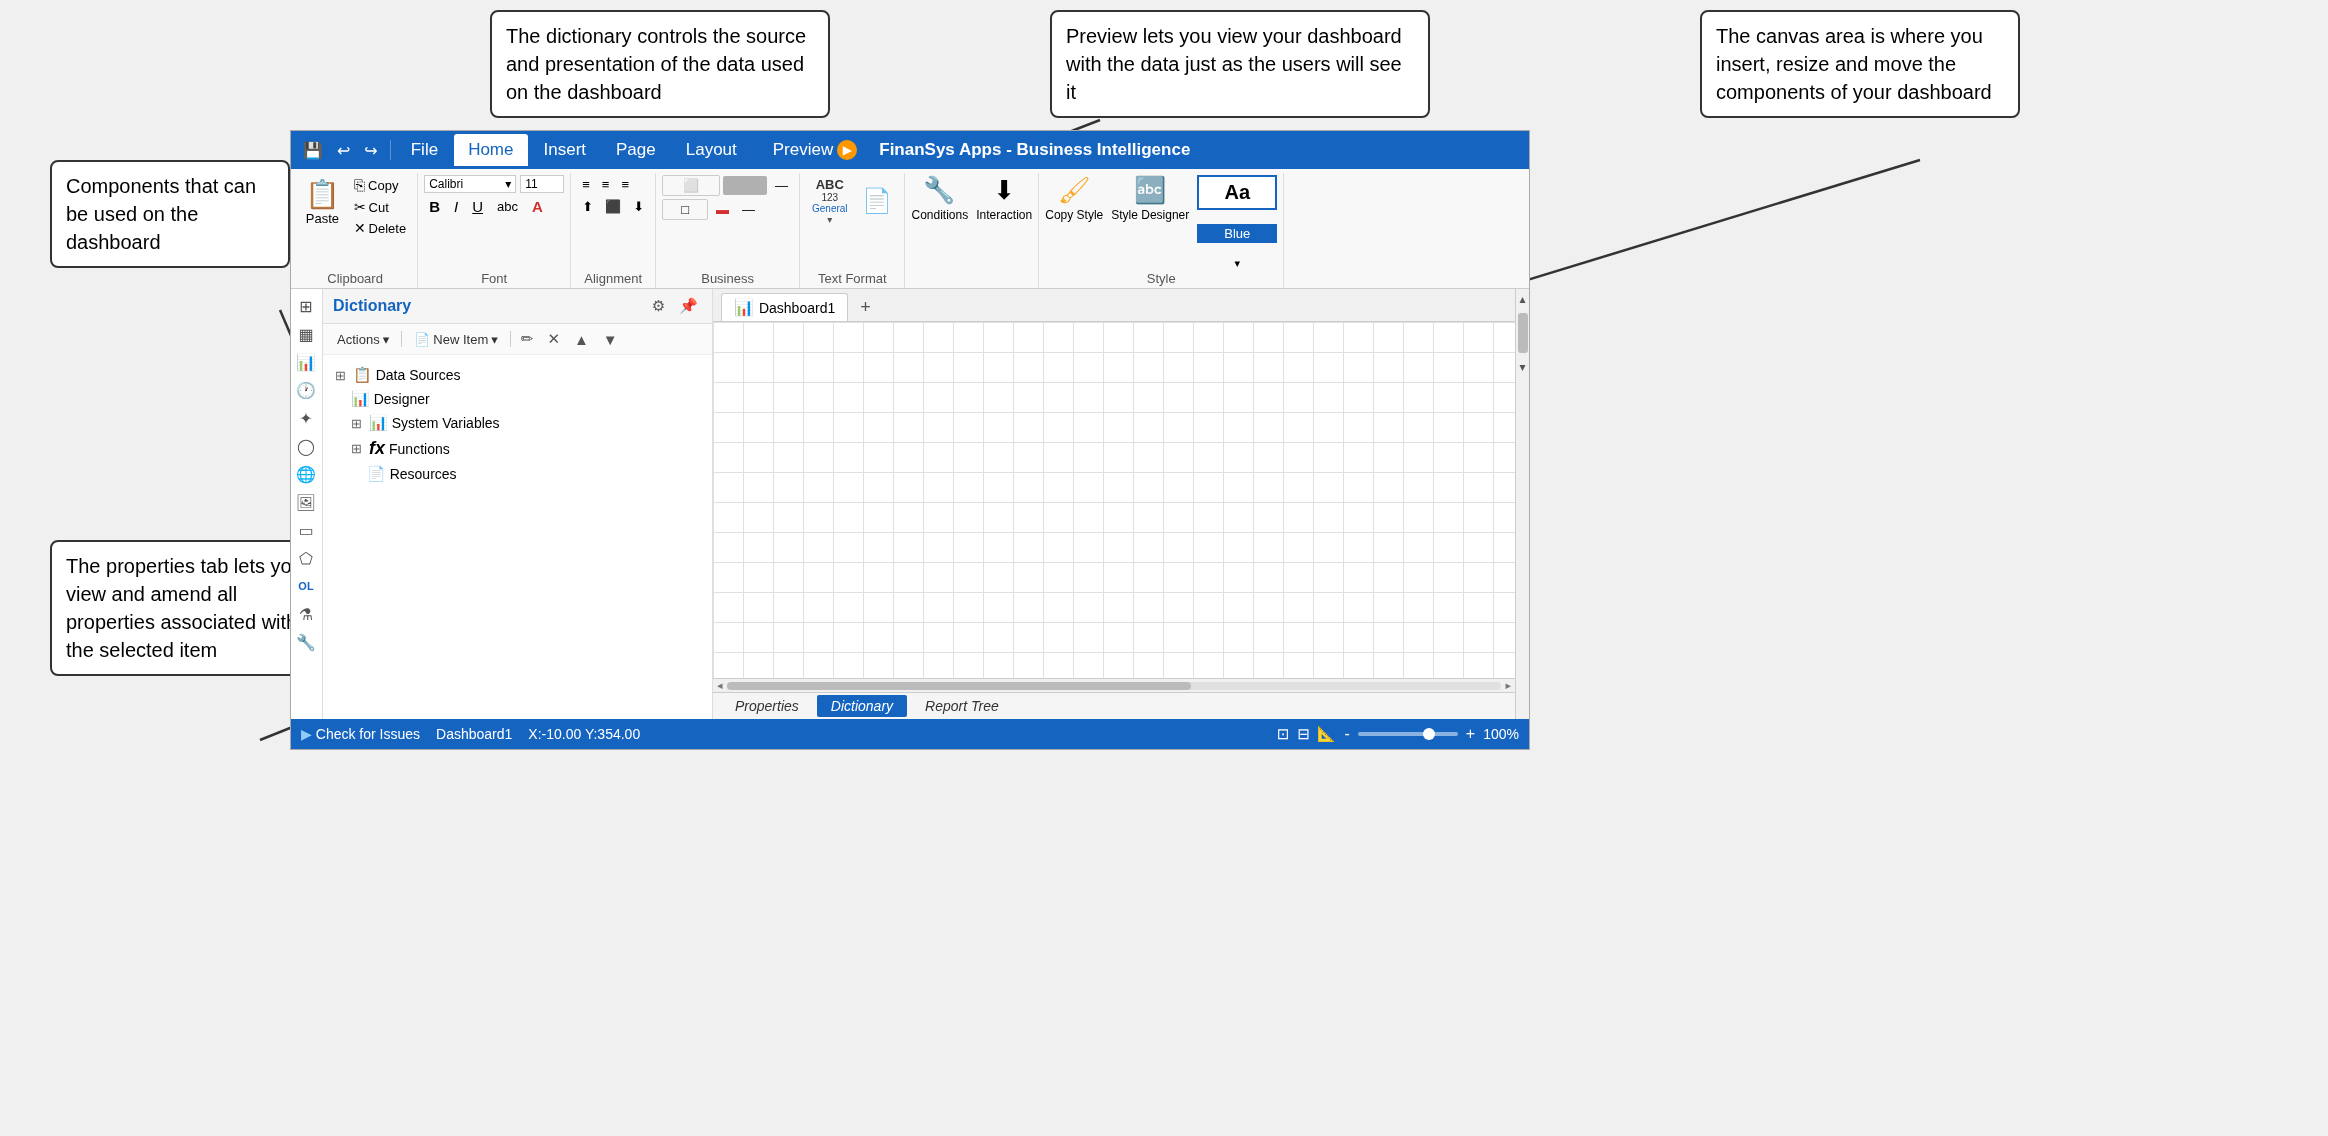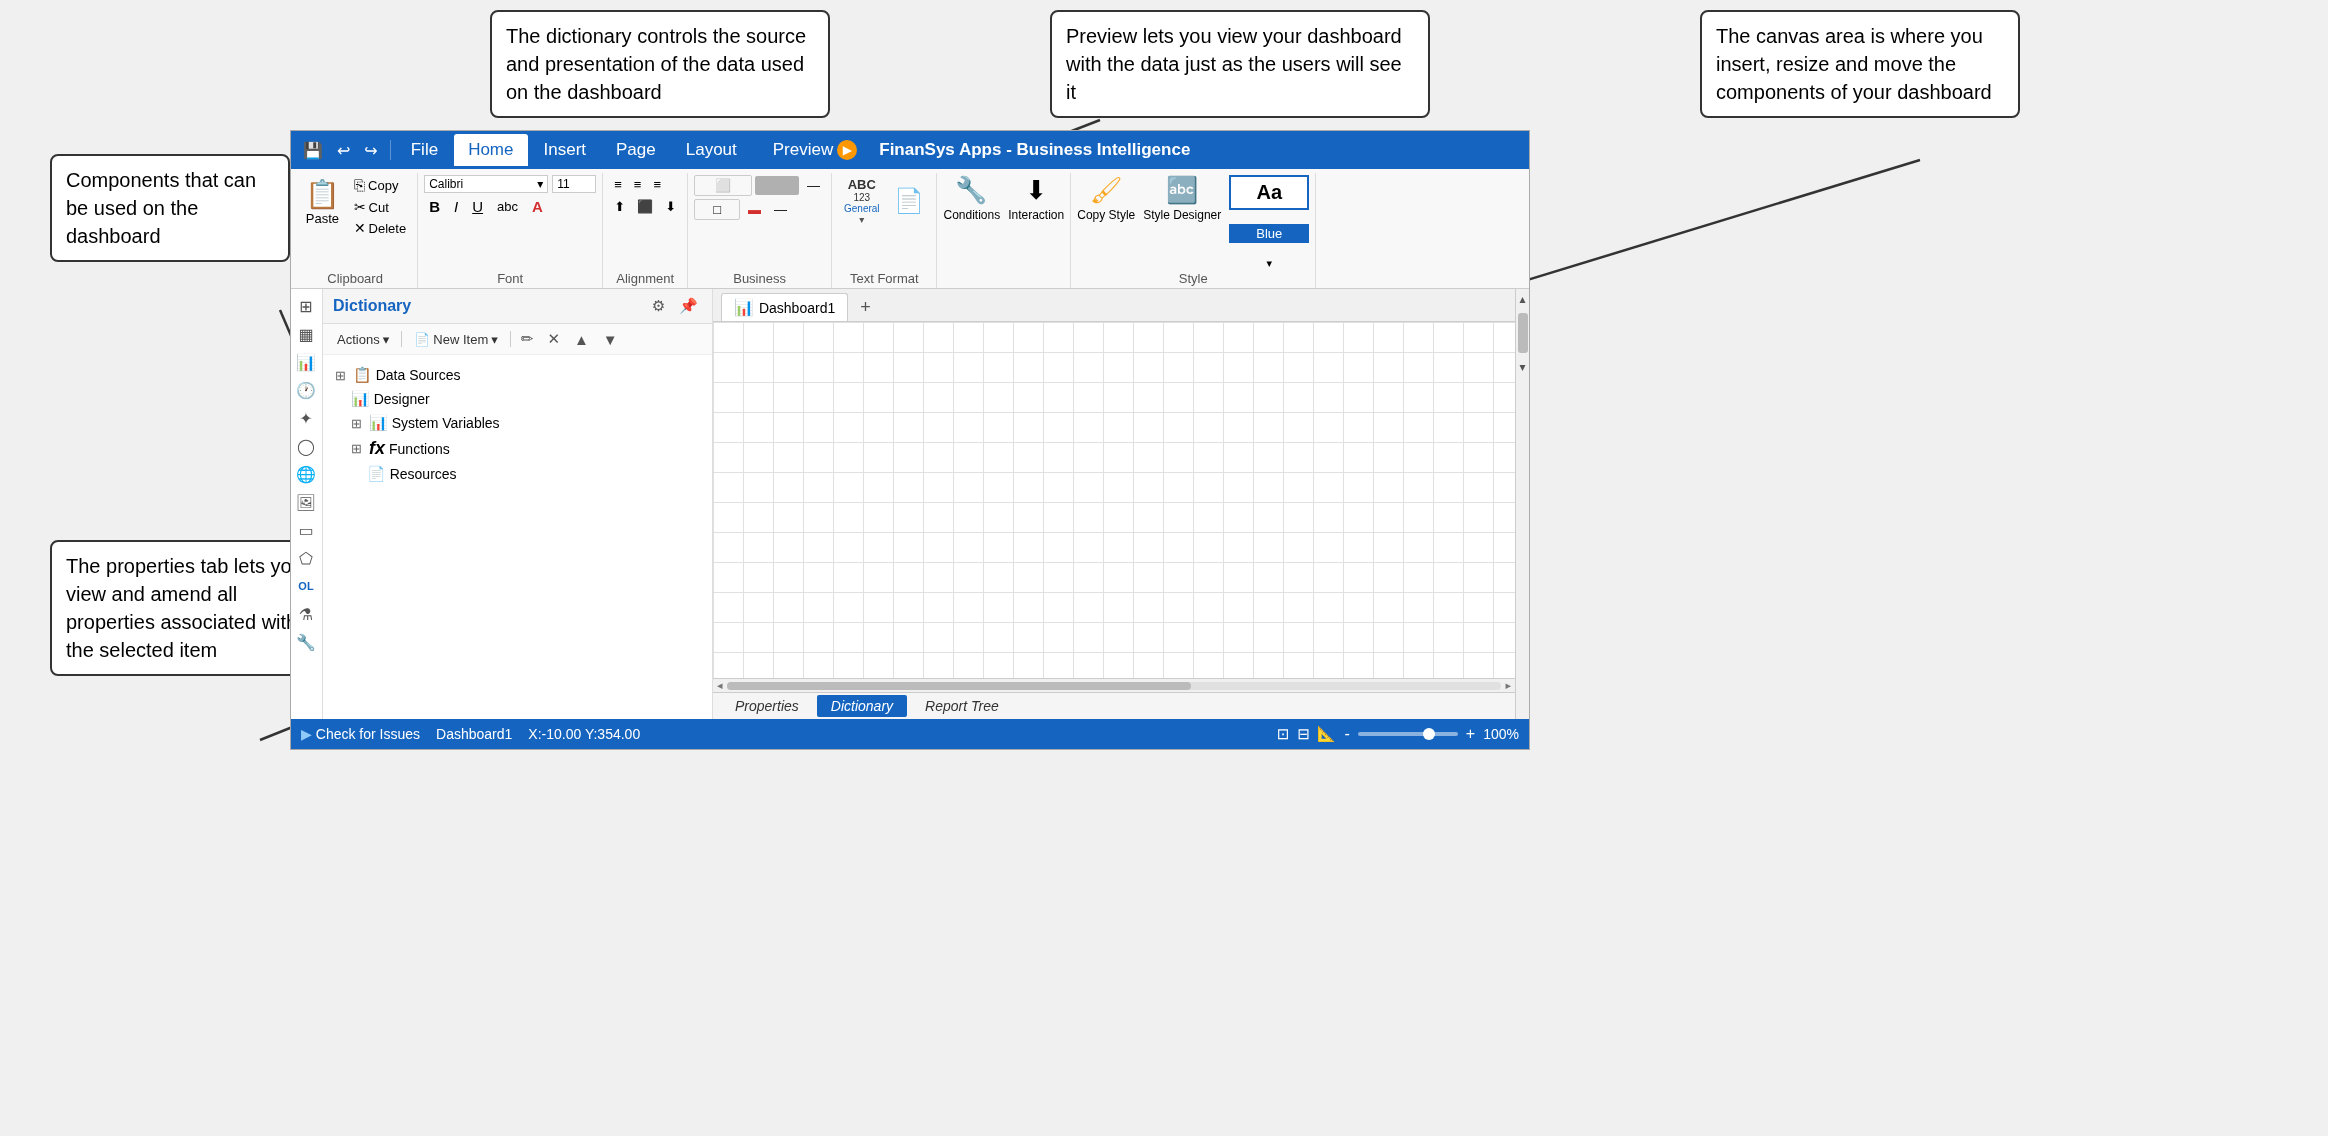--- a/index.html
+++ b/index.html
@@ -16,21 +16,21 @@
       line-height: 1.4;
       max-width: 280px;
     }
     .callout::after {
       content: '';
       position: absolute;
       border: 10px solid transparent;
     }
 
     #callout-components {
-      top: 154px;
+      top: 160px;
       left: 50px;
       max-width: 240px;
     }
     #callout-dictionary {
       top: 10px;
       left: 490px;
       max-width: 340px;
     }
     #callout-preview {
       top: 10px;
@@ -178,21 +178,21 @@
     }
     .ribbon-btn-small .icon { font-size: 14px; }
     .ribbon-col { display: flex; flex-direction: column; gap: 1px; }
 
     
     .font-selector {
       border: 1px solid #ccc;
       background: white;
       padding: 1px 4px;
       font-size: 12px;
-      width: 124px;
+      width: 92px;
       display: flex;
       align-items: center;
       justify-content: space-between;
     }
     .size-selector {
       border: 1px solid #ccc;
       background: white;
       padding: 1px 4px;
       font-size: 12px;
       width: 44px;

